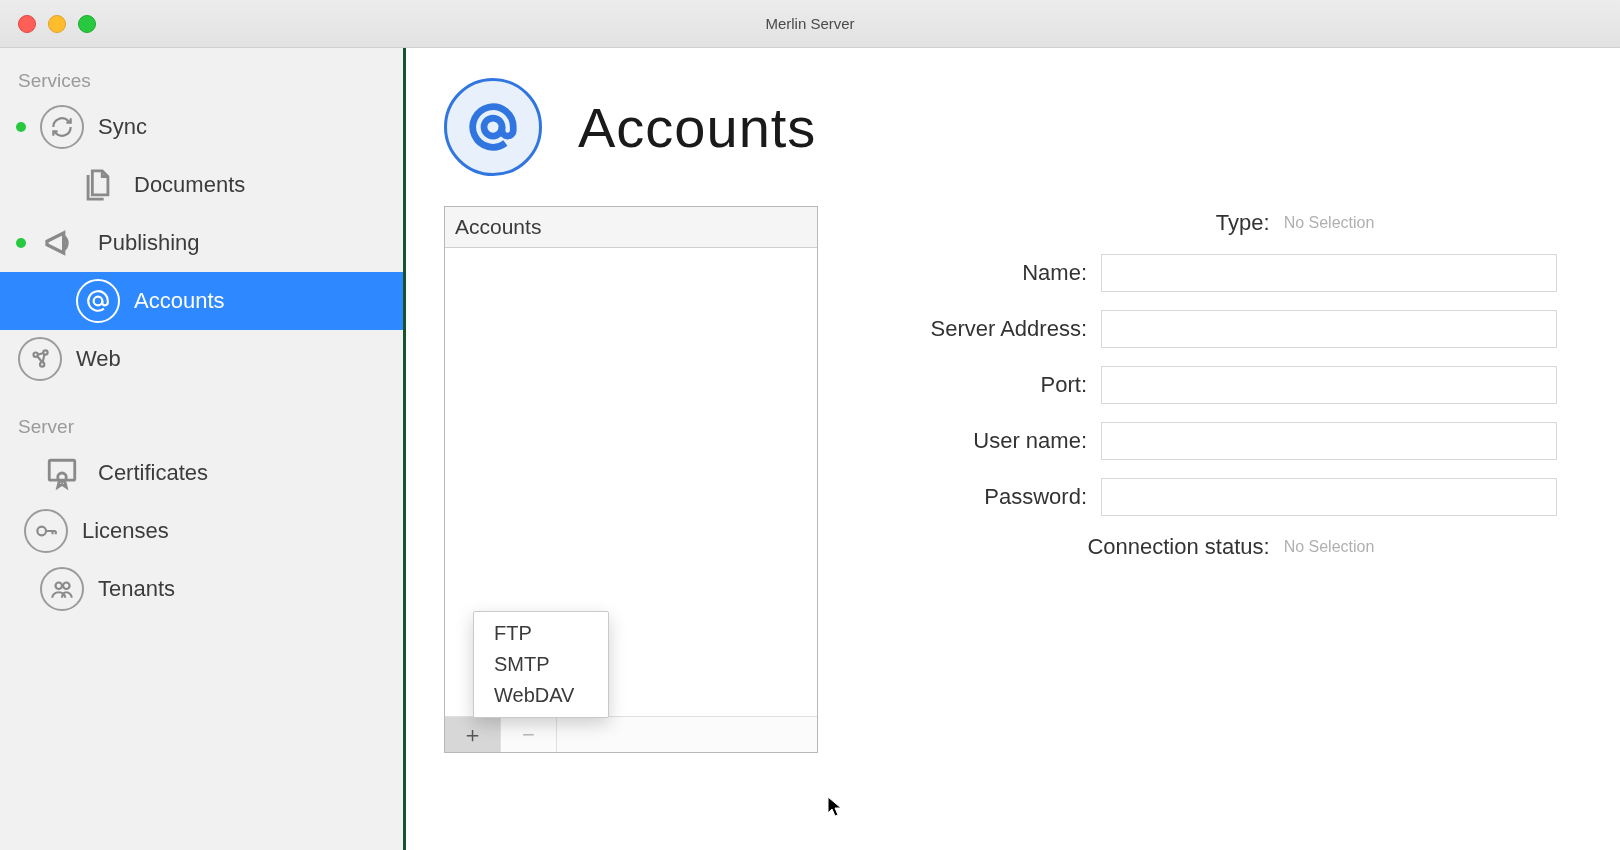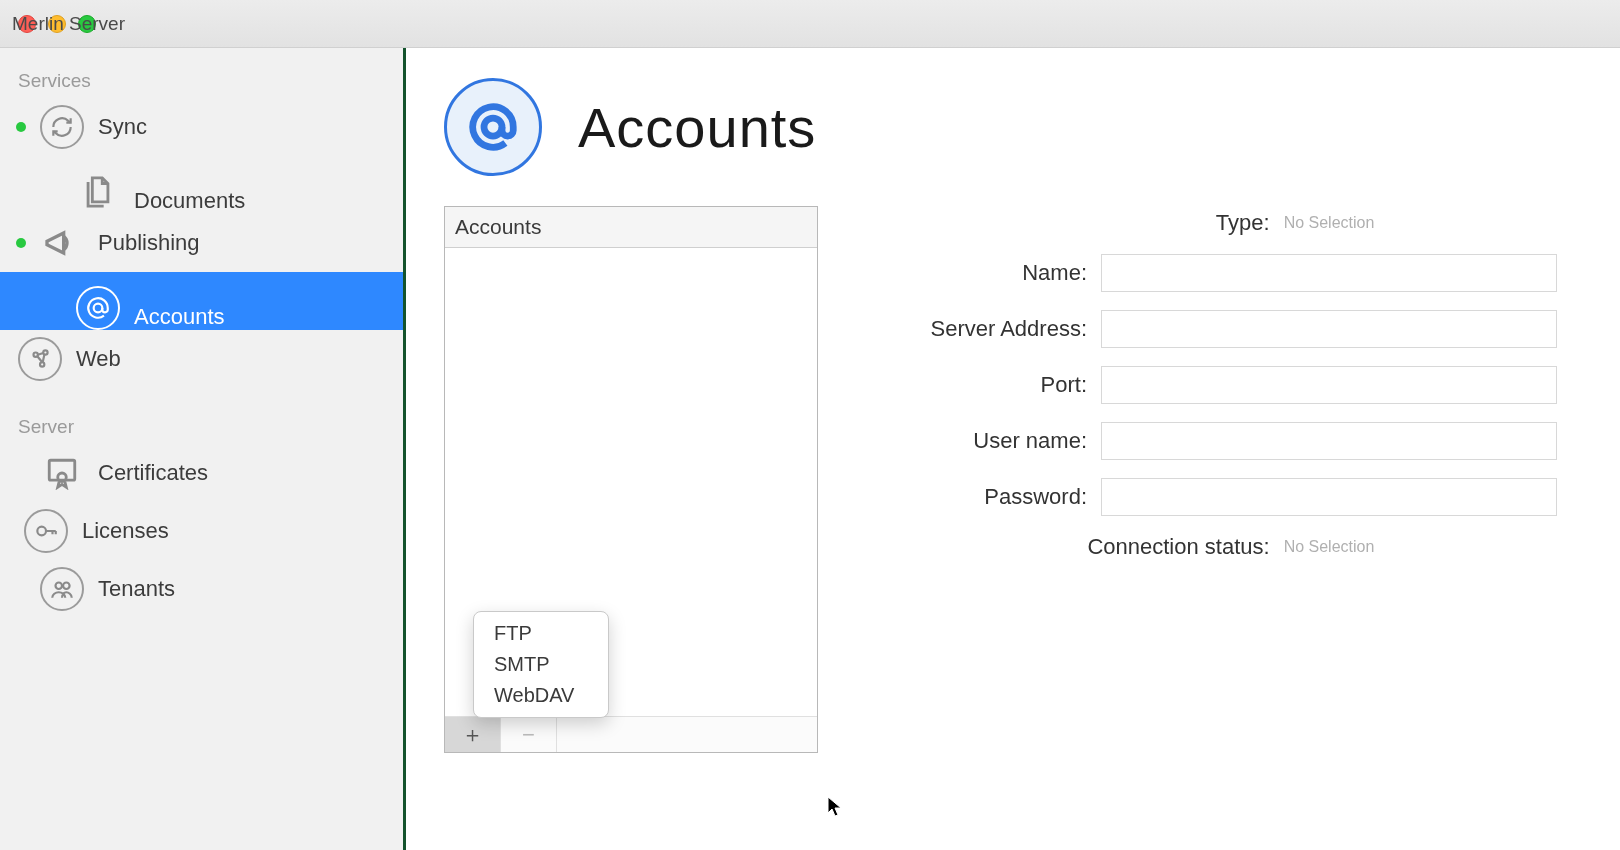--- a/index.html
+++ b/index.html
@@ -25,22 +25,23 @@
     display: flex;
     gap: 12px;
     padding-left: 18px;
   }
   .tl { width: 18px; height: 18px; border-radius: 50%; }
   .tl-red { background: #ff5f57; border:1px solid #e0443e; }
   .tl-yellow { background: #ffbd2e; border:1px solid #dea123; }
   .tl-green { background: #28c940; border:1px solid #1aab29; }
   .window-title {
     position: absolute;
-    left: 12px; right: 0;
-    font-size: 19px;
+    left: 0; right: 0;
+    text-align: center;
+    font-size: 15px;
     color: #4a4a4a;
   }
   
   .main {
     display: flex;
     height: calc(850px - 48px);
   }
   .sidebar {
     width: 406px;
     background: #f1f1f1;
@@ -60,21 +61,21 @@
     font-size: 22px;
     color: #3c3c3c;
     cursor: default;
     gap: 14px;
   }
   .item .dot {
     width: 10px; height: 10px; border-radius:50%;
     background: #28c940;
     margin-left: -14px;
   }
-  .item.indent { padding-left: 76px; align-items: flex-end; }
+  .item.indent { padding-left: 76px; }
   .item.selected {
     background: #2e88ff;
     color: #fff;
   }
   .icon-circle {
     width: 44px; height:44px; border-radius:50%;
     border: 2px solid #9b9b9b;
     display:flex; align-items:center; justify-content:center;
     flex-shrink:0;
   }
@@ -136,21 +137,21 @@
     color:#555;
   }
   .footer-btn.active { background:#d7d7d7; }
   .footer-btn.disabled { color:#bbb; }
 
   .popup {
     position:absolute;
     bottom:34px; left:28px;
     background:#fff;
     border:1px solid #c9c9c9;
-    border-radius:8px;
+    border-radius:2px;
     box-shadow:0 6px 18px rgba(0,0,0,0.18);
     padding:6px 0;
     min-width:136px;
   }
   .popup-item {
     font-size:20px;
     padding:4px 20px;
     color:#3a3a3a;
   }
 

